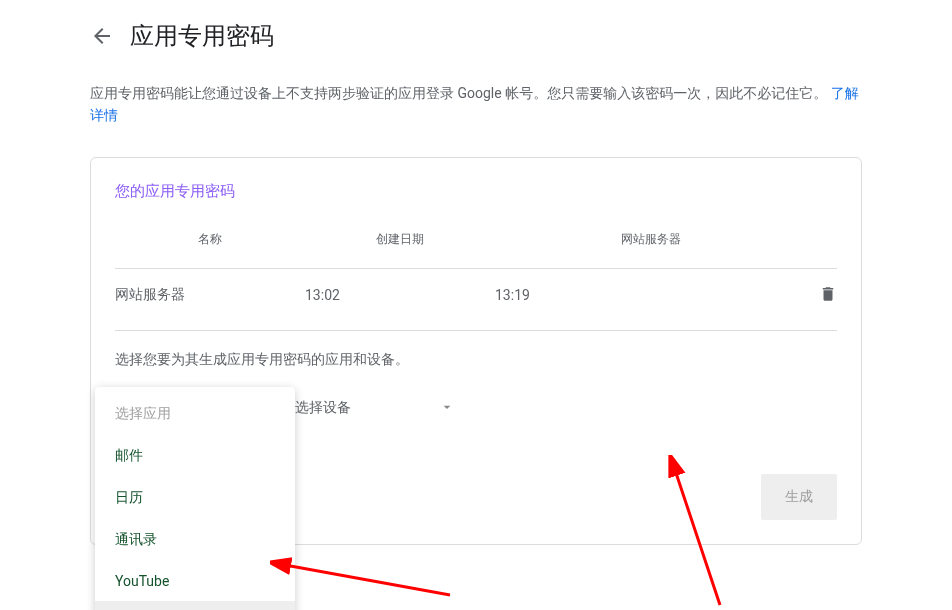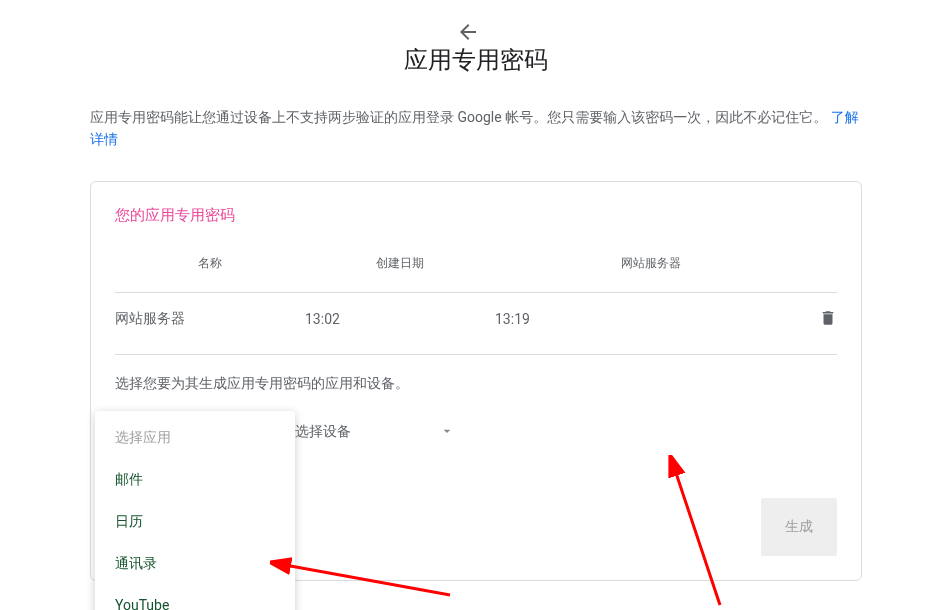--- a/index.html
+++ b/index.html
@@ -12,21 +12,20 @@
       background: #ffffff;
       width: 952px;
       height: 610px;
       position: relative;
       overflow: hidden;
     }
     .header {
       display: flex;
       align-items: center;
       padding: 20px 90px 10px 90px;
-      flex-direction: column;
     }
     .back-arrow {
       width: 24px;
       height: 24px;
       cursor: pointer;
       margin-right: 16px;
       color: #5f6368;
     }
     .page-title {
       font-size: 24px;
@@ -46,21 +45,21 @@
     }
     .card {
       margin: 30px 90px 0 90px;
       border: 1px solid #dadce0;
       border-radius: 6px;
       padding: 24px;
       position: relative;
     }
     .card-title {
       font-size: 15px;
-      color: #ec4899;
+      color: #8b5cf6;
       margin-bottom: 30px;
     }
     .table-header-row {
       display: flex;
       padding-bottom: 20px;
       color: #5f6368;
       font-size: 12px;
       text-align: center;
     }
     .table-data-row {
@@ -134,21 +133,21 @@
     }
     .generate-row {
       display: flex;
       justify-content: flex-end;
       margin-top: 50px;
     }
     .generate-btn {
       background: #eeeeee;
       color: #9e9e9e;
       border: none;
-      padding: 20px 24px;
+      padding: 14px 24px;
       font-size: 14px;
       border-radius: 2px;
       cursor: pointer;
     }
     
     .arrow-svg {
       position: absolute;
       pointer-events: none;
       z-index: 200;
     }

